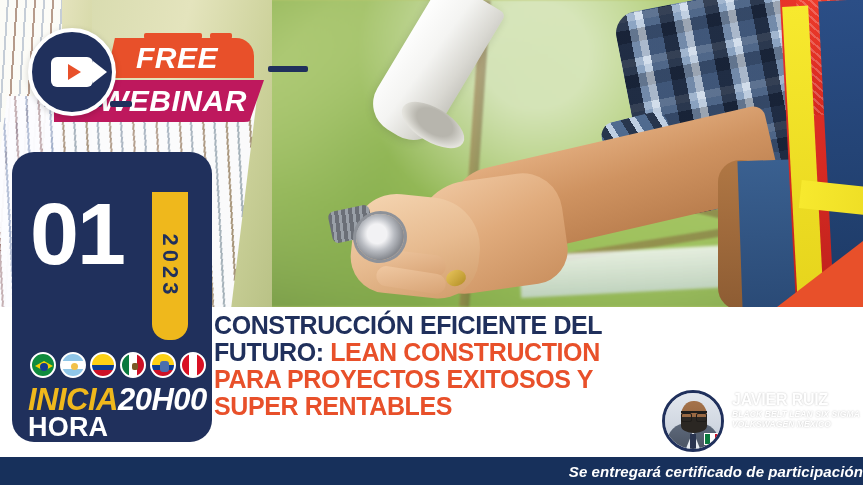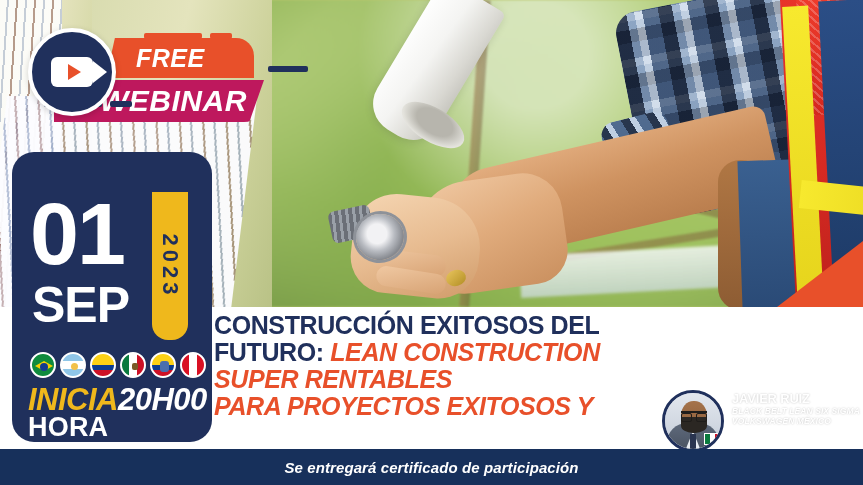--- a/index.html
+++ b/index.html
@@ -231,21 +231,21 @@
   .band {
     position:absolute;
     display:flex; align-items:center;
     font-style:italic; font-weight:bold; color:#ffffff;
     letter-spacing:.5px;
   }
   .band-free {
     left:92px; top:24px; width:148px; height:40px;
     background:#e8502a;
     border-radius:0 18px 0 0;
-    padding-left:30px; font-size:25px;
+    padding-left:30px; font-size:30px;
     clip-path:polygon(6% 0, 100% 0, 100% 100%, 0 100%);
   }
   .band-webinar {
     left:40px; top:66px; width:210px; height:42px;
     background:#be185d;
     border-radius:0 0 20px 0;
     padding-left:46px; font-size:30px;
     clip-path:polygon(0 0, 100% 0, 93% 100%, 0 100%);
   }
   .cam-circle {
@@ -342,21 +342,21 @@
   }
 
   
   #title-block {
     position:absolute; left:214px; top:312px;
     width:470px;
     font-weight:bold; font-size:25px; line-height:1.08;
     letter-spacing:-.4px;
   }
   .t-navy { color:#20305c; }
-  .t-orange { color:#e8502a;font-style:italic; }
+  .t-orange { color:#e8502a; }
 
   
   #tbl-logo { position:absolute; left:738px; top:316px; width:106px; text-align:center; }
   .tbl-box {
     width:80px; height:42px; margin:0 auto;
     background:#a3182a;
     border:3px solid #d9c089;
     display:flex; align-items:center; justify-content:center;
   }
   .tbl-letters {
@@ -415,34 +415,34 @@
     background:linear-gradient(90deg,#0a7a3e 0 33%, #ffffff 33% 66%, #cc1126 66%);
     border:1px solid #ffffff;
   }
   .spk-text { padding-top:2px; }
   .spk-label {
     color:#e8502a; font-weight:bold; font-style:italic;
     font-size:14px; line-height:1.05; letter-spacing:.2px;
   }
   .spk-name {
     color:#ffffff; font-weight:bold; 
-    font-size:13px; line-height:1.05; letter-spacing:-.2px;
+    font-size:16px; line-height:1.05; letter-spacing:-.2px;
     text-shadow:0 0 2px rgba(0,0,0,.25);
   }
   .spk-role {
     color:#ffffff; font-weight:bold; font-style:italic;
     font-size:8.5px; line-height:1.22; letter-spacing:.1px;
     text-shadow:0 0 2px rgba(0,0,0,.25);
   }
 
   
   #bottom-bar {
-    position:absolute; left:0; bottom:0; width:863px; height:36px;
+    position:absolute; left:0; bottom:0; width:863px; height:28px;
     background:#17305b;
-    display:flex; align-items:center; justify-content:center;
+    display:flex; align-items:center; justify-content:flex-end;
   }
   .bottom-text {
     color:#ffffff; font-weight:bold; font-style:italic;
     font-size:15px; letter-spacing:.1px;
   }
 </style>
 </head>
 <body>
 
 <div id="banner">
@@ -499,51 +499,50 @@
         <span class="cam-play"></span>
       </div>
     </div>
   </div>
 
   <div id="date-card">
     <div class="year-bar">
       <span class="year-text">2023</span>
     </div>
     <div class="day-num">01</div>
-    <div class="month-txt">SEP</div>
 
     <div class="flags-row">
       <span class="flag f-br"></span>
       <span class="flag f-ar"></span>
       <span class="flag f-co"></span>
       <span class="flag f-mx"></span>
       <span class="flag f-ec"></span>
       <span class="flag f-pe"></span>
     </div>
 
     <div class="inicia-line">
       <span class="inicia-word">INICIA</span>
       <span class="inicia-time">20H00</span>
     </div>
     <div class="hora-line">HORA ECUADOR</div>
   </div>
 
   <div id="title-block">
     <div>
-      <span class="t-navy">CONSTRUCCIÓN EXITOSOS DEL</span>
+      <span class="t-navy">CONSTRUCCIÓN EFICIENTE DEL</span>
     </div>
     <div>
       <span class="t-navy">FUTURO:</span>
       <span class="t-orange">LEAN CONSTRUCTION</span>
     </div>
     <div>
+      <span class="t-orange">PARA PROYECTOS EXITOSOS Y</span>
+    </div>
+    <div>
       <span class="t-orange">SUPER RENTABLES</span>
-    </div>
-    <div>
-      <span class="t-orange">PARA PROYECTOS EXITOSOS Y</span>
     </div>
   </div>
 
 
   <div id="speaker">
     <div class="spk-avatar">
       <span class="av-bg"></span>
       <span class="av-suit"></span>
       <span class="av-shirt"></span>
       <span class="av-tie"></span>

